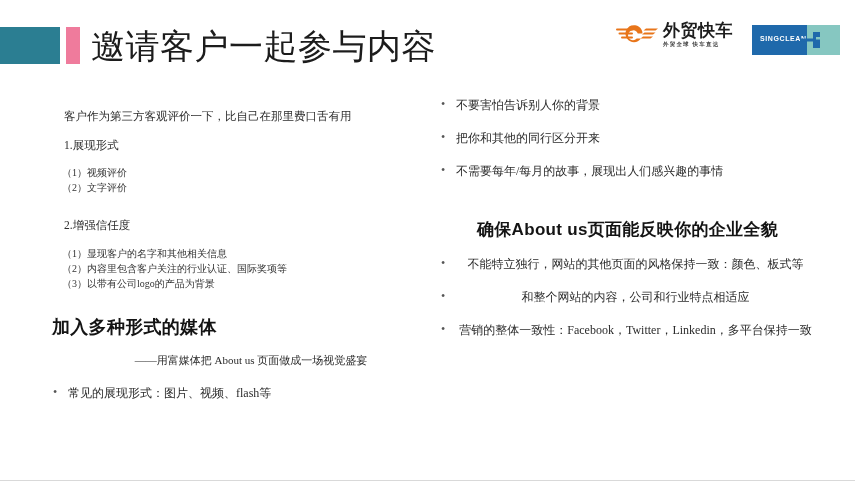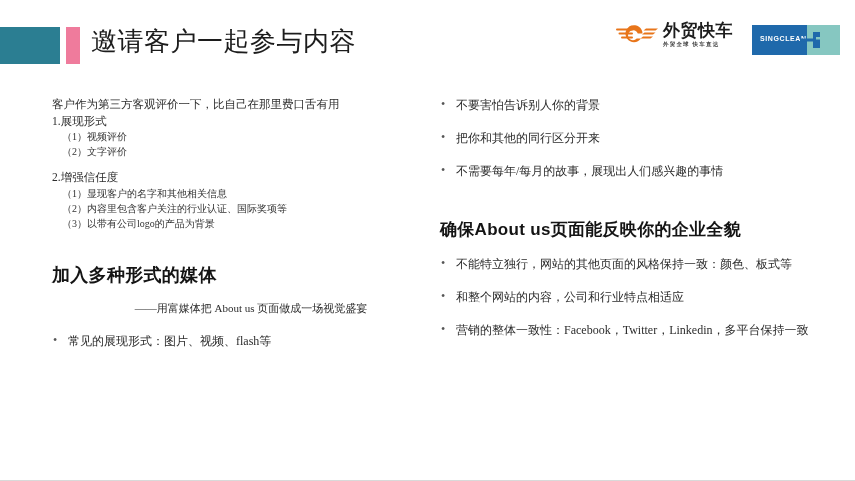--- a/index.html
+++ b/index.html
@@ -45,21 +45,21 @@
     top: 27px;
     width: 14px;
     height: 37px;
     background: #ef7b9c;
   }
   .slide-title {
     position: absolute;
     left: 91px;
     top: 24px;
     font-family: "Liberation Sans", "DejaVu Sans", sans-serif;
-    font-size: 26px;
+    font-size: 34px;
     font-weight: 400;
     letter-spacing: 0.5px;
     color: #1c1c1c;
     white-space: nowrap;
   }
 
   
   .logo-block {
     position: absolute;
     top: 22px;
@@ -151,21 +151,21 @@
     color: #141414;
     margin: 0 0 14px 0;
     letter-spacing: 0.3px;
   }
   .sec-head.small { font-size: 17px; }
 
   .body-line {
     font-size: 11.5px;
     line-height: 1.45;
     color: #2d2d2d;
-    margin: 0;
+    margin: 12px;
   }
   .sub-line {
     font-size: 10px;
     line-height: 1.5;
     color: #333333;
     margin: 0 0 0 10px;
   }
   .lead-line {
     font-size: 11px;
     color: #2b2b2b;
@@ -195,22 +195,22 @@
     color: #555;
   }
 
   .block-gap { height: 10px; }
 
   .sub-head-wrap {
     margin: 0 0 16px 0;
     padding-left: 28px;
   }
 
-  .sec2-left { margin-top: 32px; }
-  .sec2-right { margin-top: 38px; }
+  .sec2-left { margin-top: 24px; }
+  .sec2-right { margin-top: 38px; text-align: center; }
 </style>
 </head>
 <body>
 
 <div class="slide">
 
   <div class="header">
     <div class="accent-teal"></div>
     <div class="accent-pink"></div>
     <div class="slide-title">邀请客户一起参与内容</div>

